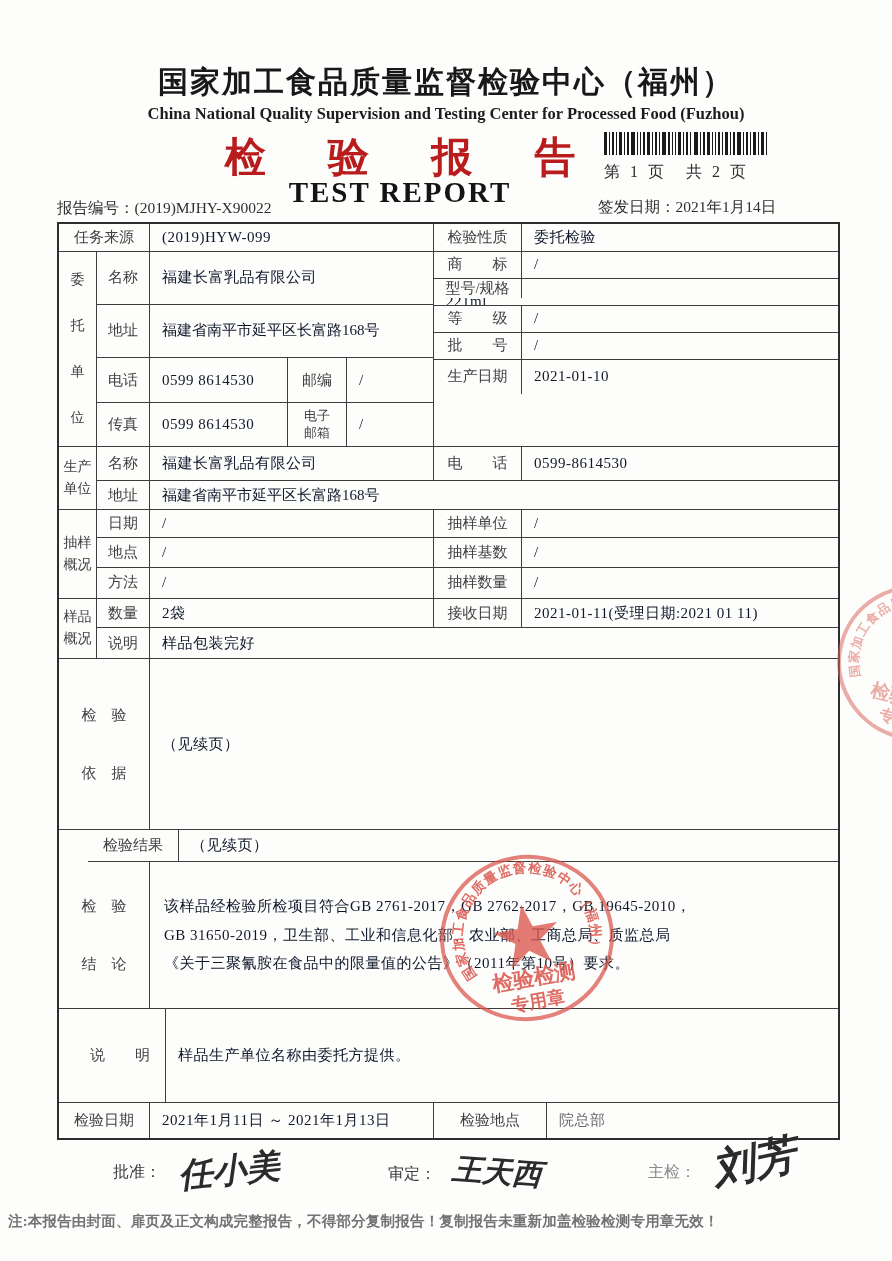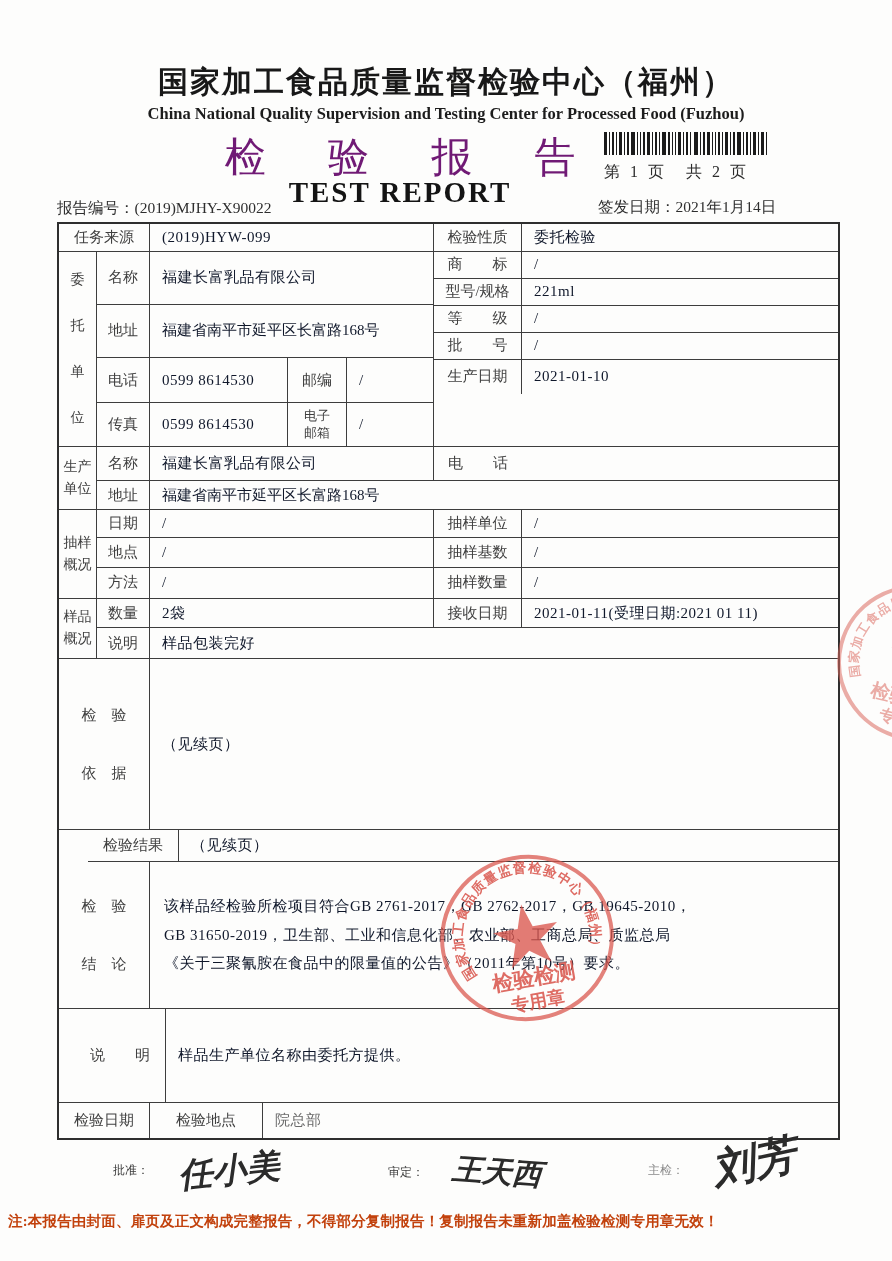--- a/index.html
+++ b/index.html
@@ -6,21 +6,21 @@
   body{background:#e8e8e8;font-family:"Liberation Serif","DejaVu Serif",serif;}
   .page{position:relative;width:892px;height:1261px;background:#fdfdfc;margin:0 auto;
         overflow:hidden;color:#3a3a3a;}
   .abs{position:absolute;}
   .ctr{text-align:center;}
   .pre{white-space:pre-line;}
 
   
   .org-cn{left:0;top:62px;width:892px;font-size:30px;font-weight:bold;color:#181818;letter-spacing:2px;}
   .org-en{left:0;top:104px;width:892px;font-size:16.5px;font-weight:bold;color:#1c1c1c;}
-  .title-cn{left:150px;top:130px;width:500px;font-size:41px;font-weight:normal;color:#701a75;letter-spacing:26px;text-indent:26px;}
+  .title-cn{left:150px;top:130px;width:500px;font-size:41px;font-weight:bold;color:#b91c1c;letter-spacing:26px;text-indent:26px;}
   .title-en{left:150px;top:176px;width:500px;font-size:29px;font-weight:bold;color:#141414;letter-spacing:2px;}
   .pageinfo{left:604px;top:162px;width:200px;font-size:16px;color:#2c2c2c;letter-spacing:3px;}
   .meta{font-size:15.5px;color:#2e2e2e;}
   .meta-left{left:57px;top:198px;}
   .meta-right{left:598px;top:197px;}
 
   
   .tbl{left:57px;top:222px;width:783px;height:918px;border:2.5px solid #2e2e2e;
        box-sizing:border-box;display:flex;flex-direction:column;font-size:15px;}
   .row{display:flex;box-sizing:border-box;border-bottom:1.5px solid #3d3d3d;}
@@ -32,23 +32,23 @@
   .inner{display:flex;flex-direction:column;box-sizing:border-box;}
   .irow{display:flex;box-sizing:border-box;border-bottom:1.5px solid #3d3d3d;}
   .irow:last-child{border-bottom:none;}
   .vlbl{width:38px;font-size:14px;line-height:30px;}
   .sub{width:53px;font-size:15px;}
   .big{font-size:15px;line-height:1.9;}
 
   
   .stamp{pointer-events:none;opacity:.85;}
   
-  .sig-lbl{font-size:12px;color:#3b3b3b;}
+  .sig-lbl{font-size:16px;color:#3b3b3b;}
   .sig{font-style:italic;font-weight:bold;color:#2b2b2b;}
-  .footer{left:8px;top:1212px;width:880px;font-size:14.5px;font-weight:bold;color:#c2410c;letter-spacing:.2px;}
+  .footer{left:8px;top:1212px;width:880px;font-size:14.5px;font-weight:bold;color:#737373;letter-spacing:.2px;}
 </style>
 </head>
 <body>
 
 <div class="page">
 
   <div class="abs ctr org-cn">国家加工食品质量监督检验中心（福州）</div>
   <div class="abs ctr org-en">China National Quality Supervision and Testing Center for Processed Food (Fuzhou)</div>
   <div class="abs ctr title-cn">检 验 报 告</div>
   <div class="abs ctr title-en">TEST REPORT</div>
@@ -143,21 +143,21 @@
           <div class="c lbl pre" style="width:59px;font-size:13px;line-height:17px;">电子
 邮箱</div>
           <div class="c val" style="flex:1;">/</div>
         </div>
       </div>
       <div class="inner" style="flex:1;">
         <div class="irow" style="height:27px;">
           <div class="c lbl" style="width:88px;">商　　标</div>
           <div class="c val" style="flex:1;">/</div>
         </div>
-        <div class="irow" style="height:27px;">
+        <div class="irow" style="height:27px;flex-direction:column;">
           <div class="c lbl" style="width:88px;">型号/规格</div>
           <div class="c val" style="flex:1;">221ml</div>
         </div>
         <div class="irow" style="height:27px;">
           <div class="c lbl" style="width:88px;">等　　级</div>
           <div class="c val" style="flex:1;">/</div>
         </div>
         <div class="irow" style="height:27px;">
           <div class="c lbl" style="width:88px;">批　　号</div>
           <div class="c val" style="flex:1;">/</div>
@@ -170,20 +170,21 @@
     </div>
 
     <div class="row" style="height:63px;">
       <div class="c lbl vlbl pre" style="line-height:22px;">生产
 单位</div>
       <div class="inner" style="flex:1;">
         <div class="irow" style="height:35px;">
           <div class="c lbl sub">名称</div>
           <div class="c val" style="width:284px;">福建长富乳品有限公司</div>
           <div class="c lbl" style="width:88px;">电　　话</div>
+          <div class="c val" style="flex:1;">0599-8614530</div>
         </div>
         <div class="irow" style="height:28px;">
           <div class="c lbl sub">地址</div>
           <div class="c val" style="flex:1;letter-spacing:0;">福建省南平市延平区长富路168号</div>
         </div>
       </div>
     </div>
 
     <div class="row" style="height:89px;">
       <div class="c lbl vlbl pre" style="line-height:22px;">抽样
@@ -246,20 +247,21 @@
 《关于三聚氰胺在食品中的限量值的公告》（2011年第10号）要求。</div>
     </div>
 
     <div class="row" style="height:95px;padding-left:16px;">
       <div class="c lbl" style="width:91px;">说　　明</div>
       <div class="c val" style="flex:1;">样品生产单位名称由委托方提供。</div>
     </div>
 
     <div class="row" style="height:35px;">
       <div class="c lbl" style="width:91px;">检验日期</div>
+      <div class="c val" style="width:284px;">2021年1月11日 ～ 2021年1月13日</div>
       <div class="c lbl" style="width:113px;">检验地点</div>
       <div class="c val" style="flex:1;color:#6a6a6a;">院总部</div>
     </div>
   </div>
 
   <div class="abs sig-lbl" style="left:113px;top:1162px;">批准：</div>
   <div class="abs sig" style="left:178px;top:1148px;font-size:34px;transform:rotate(-6deg);">任小美</div>
 
   <div class="abs sig-lbl" style="left:388px;top:1164px;">审定：</div>
   <div class="abs sig" style="left:452px;top:1152px;font-size:30px;transform:rotate(4deg);">王天西</div>

